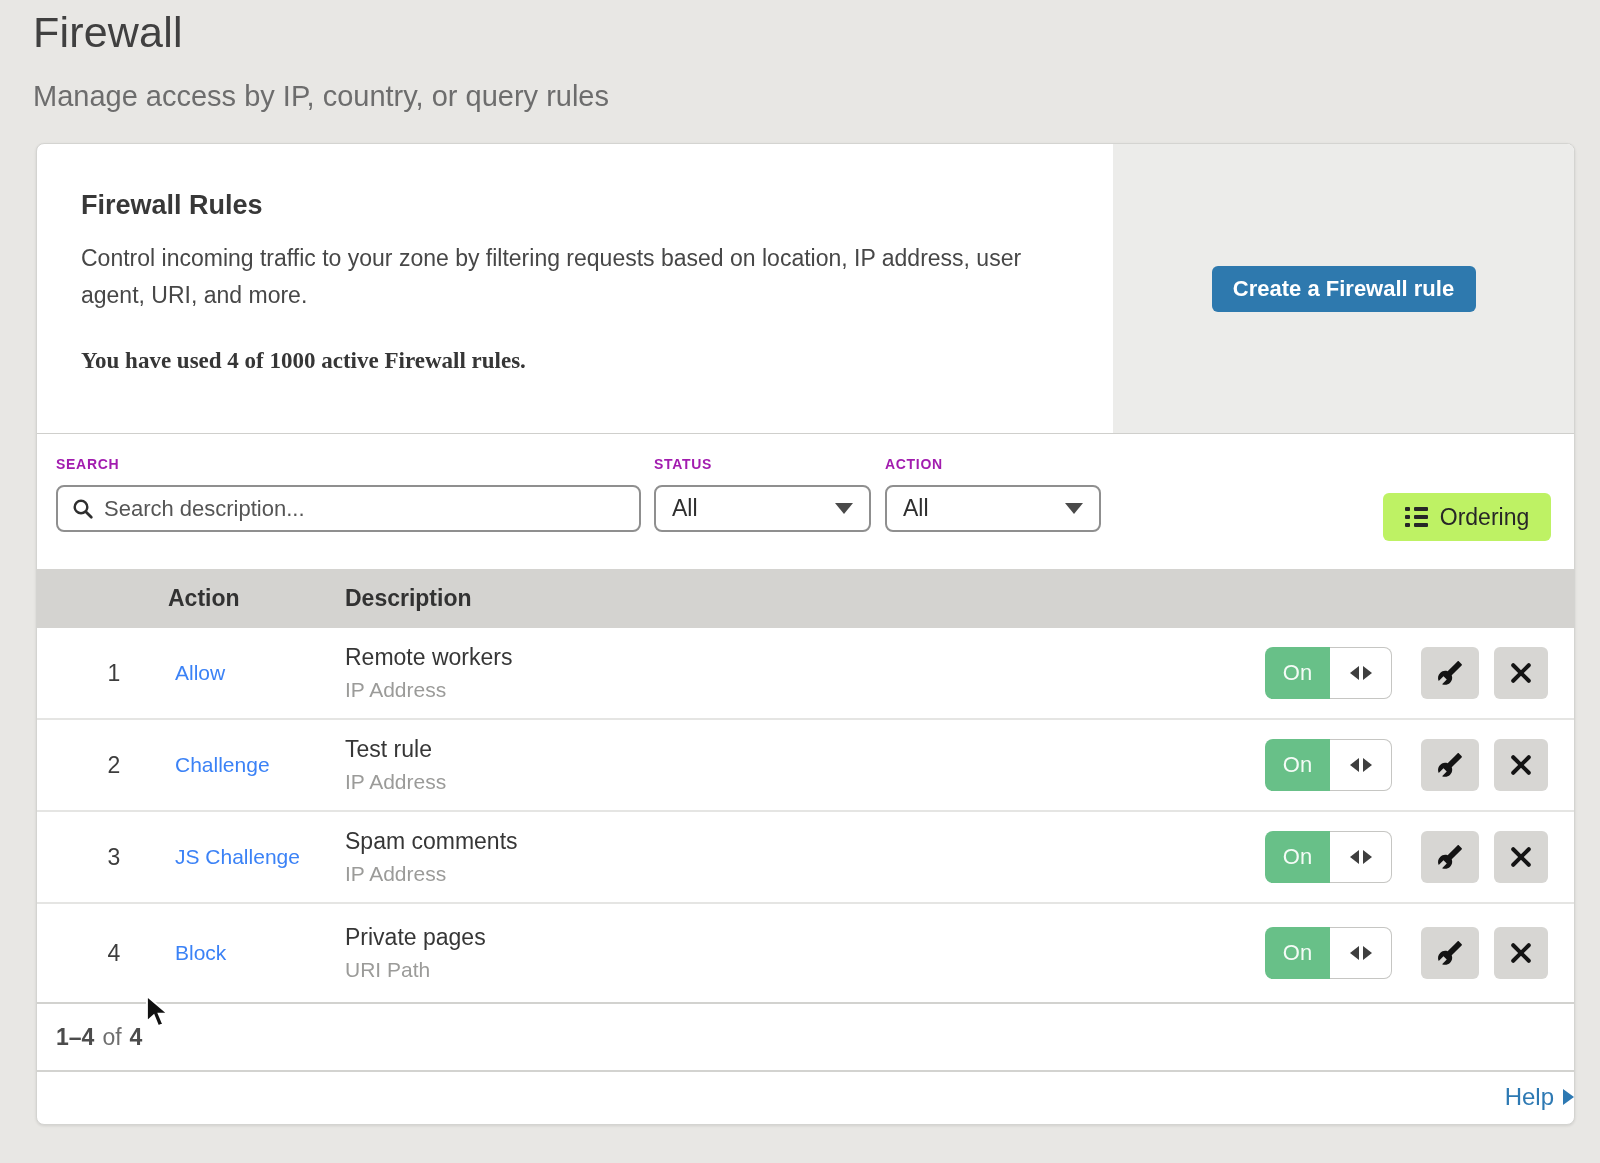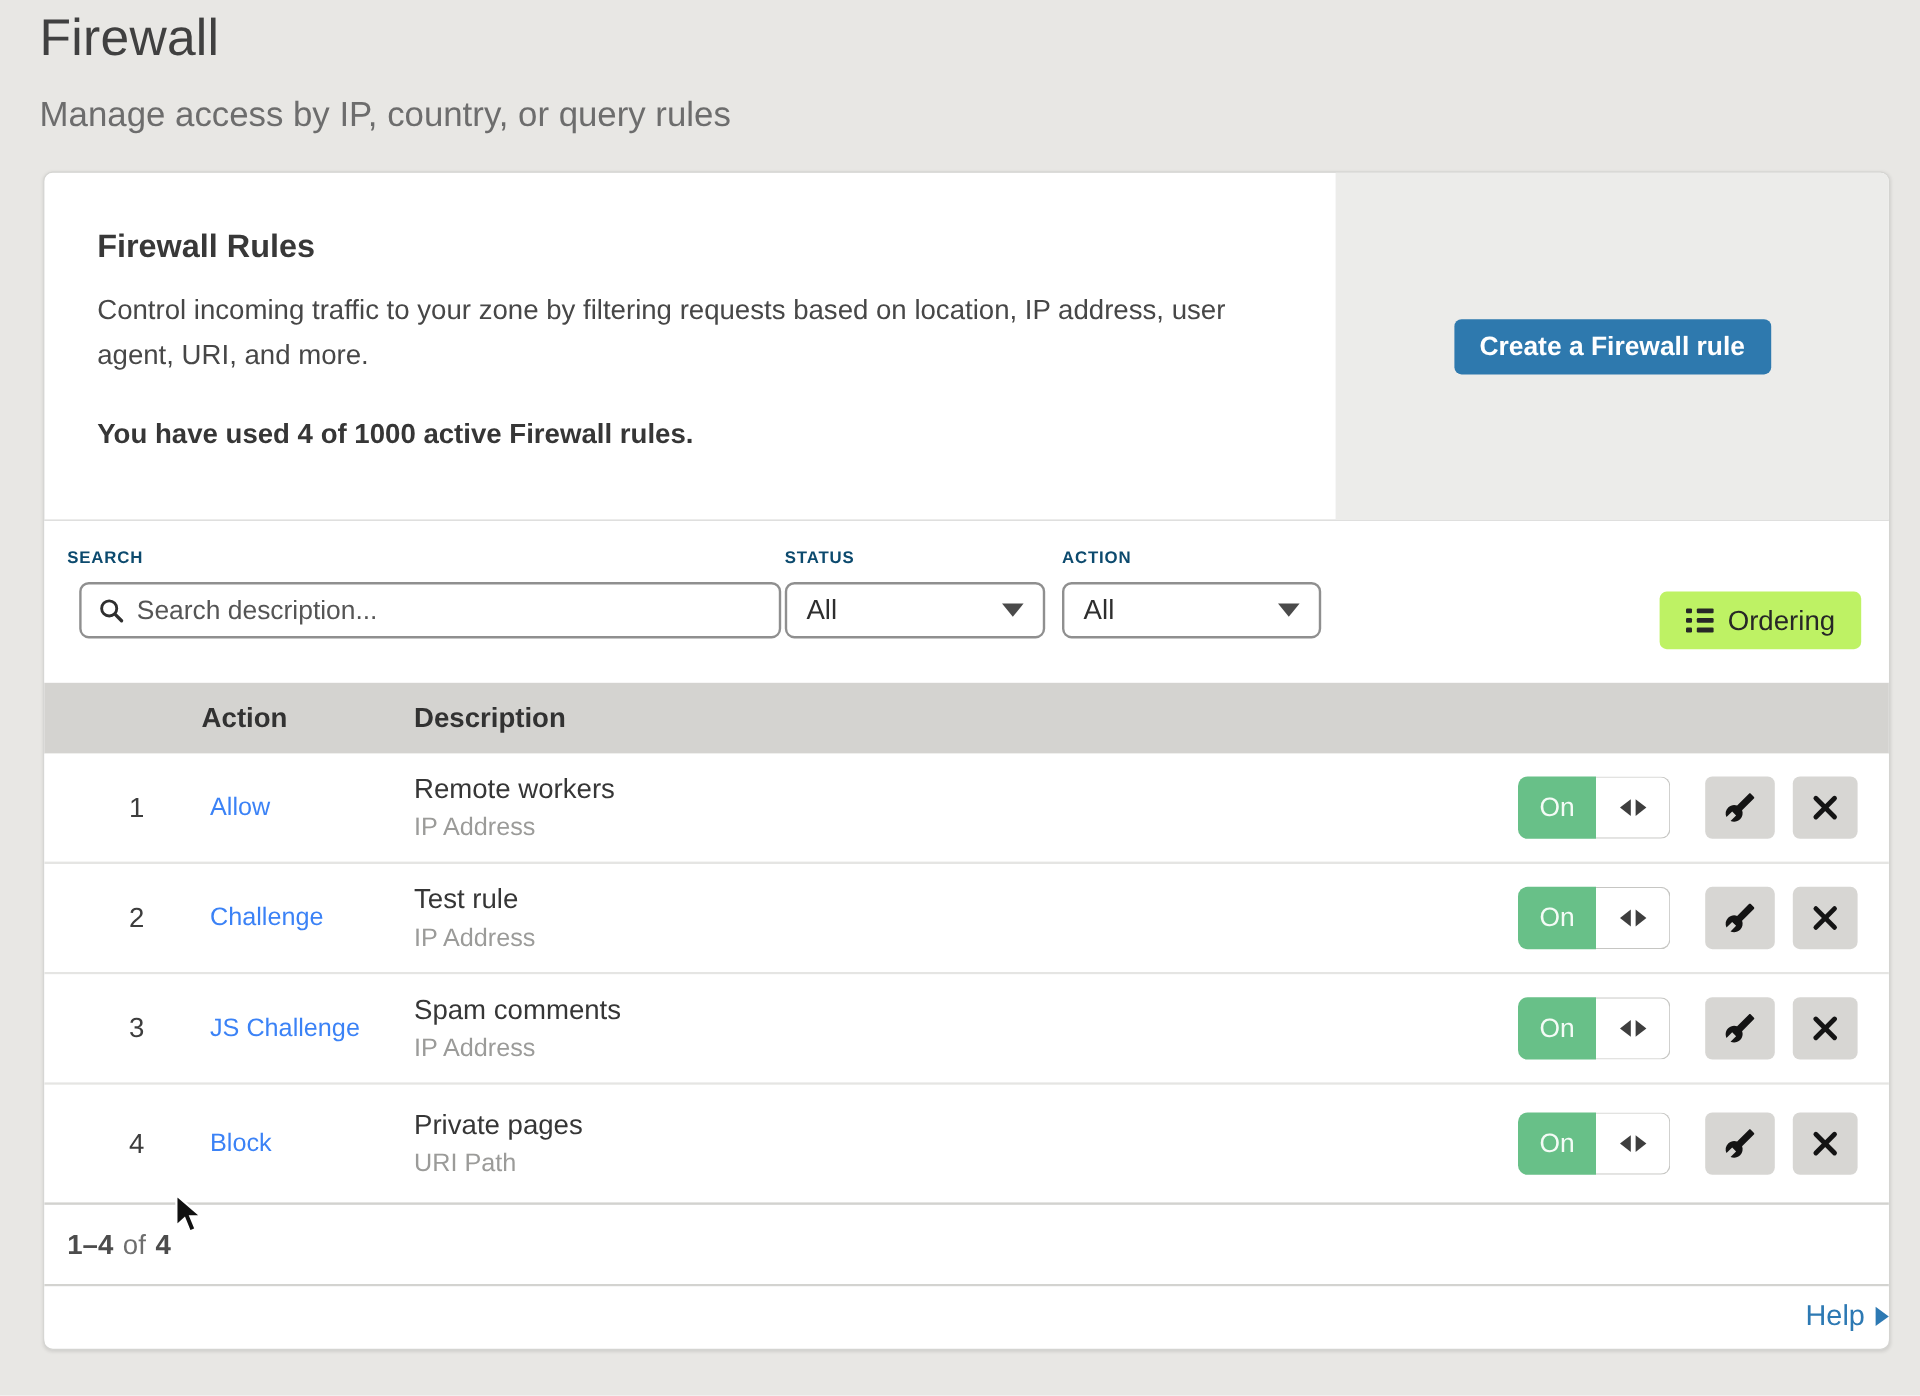--- a/index.html
+++ b/index.html
@@ -17,39 +17,39 @@
   .card {
     position:absolute; left:36px; top:143px; width:1539px; height:982px;
     background:#ffffff; border:1px solid #d4d4d1; border-radius:8px;
     box-shadow:0 1px 3px rgba(0,0,0,.10);
   }
 
   
   .top-section { position:relative; height:290px; border-bottom:1px solid #cfcfcc; }
   .section-heading { position:absolute; left:44px; top:46px; font-size:27px; font-weight:700; color:#383838; }
   .section-desc { position:absolute; left:44px; top:96px; width:952px; font-size:23px; line-height:37px; color:#474747; }
-  .usage-note { position:absolute; left:44px; top:204px; font-size:23px; font-weight:700; color:#363636; }
+  .usage-note { position:absolute; left:44px; top:204px; font-size:23px; font-weight:700; color:#363636;font-family:Liberation Serif, serif; }
   .create-panel {
     position:absolute; left:1076px; top:0; right:0; bottom:0;
     background:#ececea; border-radius:0 7px 0 0;
     display:flex; align-items:center; justify-content:center;
   }
   .btn-primary {
     width:264px; height:46px; background:#2e79ae; border:none; border-radius:6px;
     color:#ffffff; font-size:22px; font-weight:700; font-family:inherit; cursor:pointer;
   }
 
   
   .filters { position:relative; height:135px; background:#ffffff; }
-  .flabel { position:absolute; top:22px; font-size:14px; font-weight:700; letter-spacing:.7px; color:#0c4a6e; }
+  .flabel { position:absolute; top:22px; font-size:14px; font-weight:700; letter-spacing:.7px; color:#a21caf; }
   .lbl-search { left:19px; } .lbl-status { left:617px; } .lbl-action { left:848px; }
   .searchbox {
     position:absolute; left:19px; top:51px; width:585px; height:47px;
     border:2px solid #8f8f8f; border-radius:8px; background:#fff;
-    display:flex; align-items:center; padding:0 12px 0 14px;margin-left:10px;
+    display:flex; align-items:center; padding:0 12px 0 14px;
   }
   .searchbox svg { flex:0 0 auto; margin-right:10px; }
   .searchbox input {
     border:none; outline:none; width:100%; font-family:inherit;
     font-size:22px; color:#3c3c3c; background:transparent;
   }
   .searchbox input::placeholder { color:#555555; opacity:1; }
   .selectbox {
     position:absolute; top:51px; height:47px; border:2px solid #8f8f8f; border-radius:8px;
     background:#fff; display:flex; align-items:center; justify-content:space-between;

